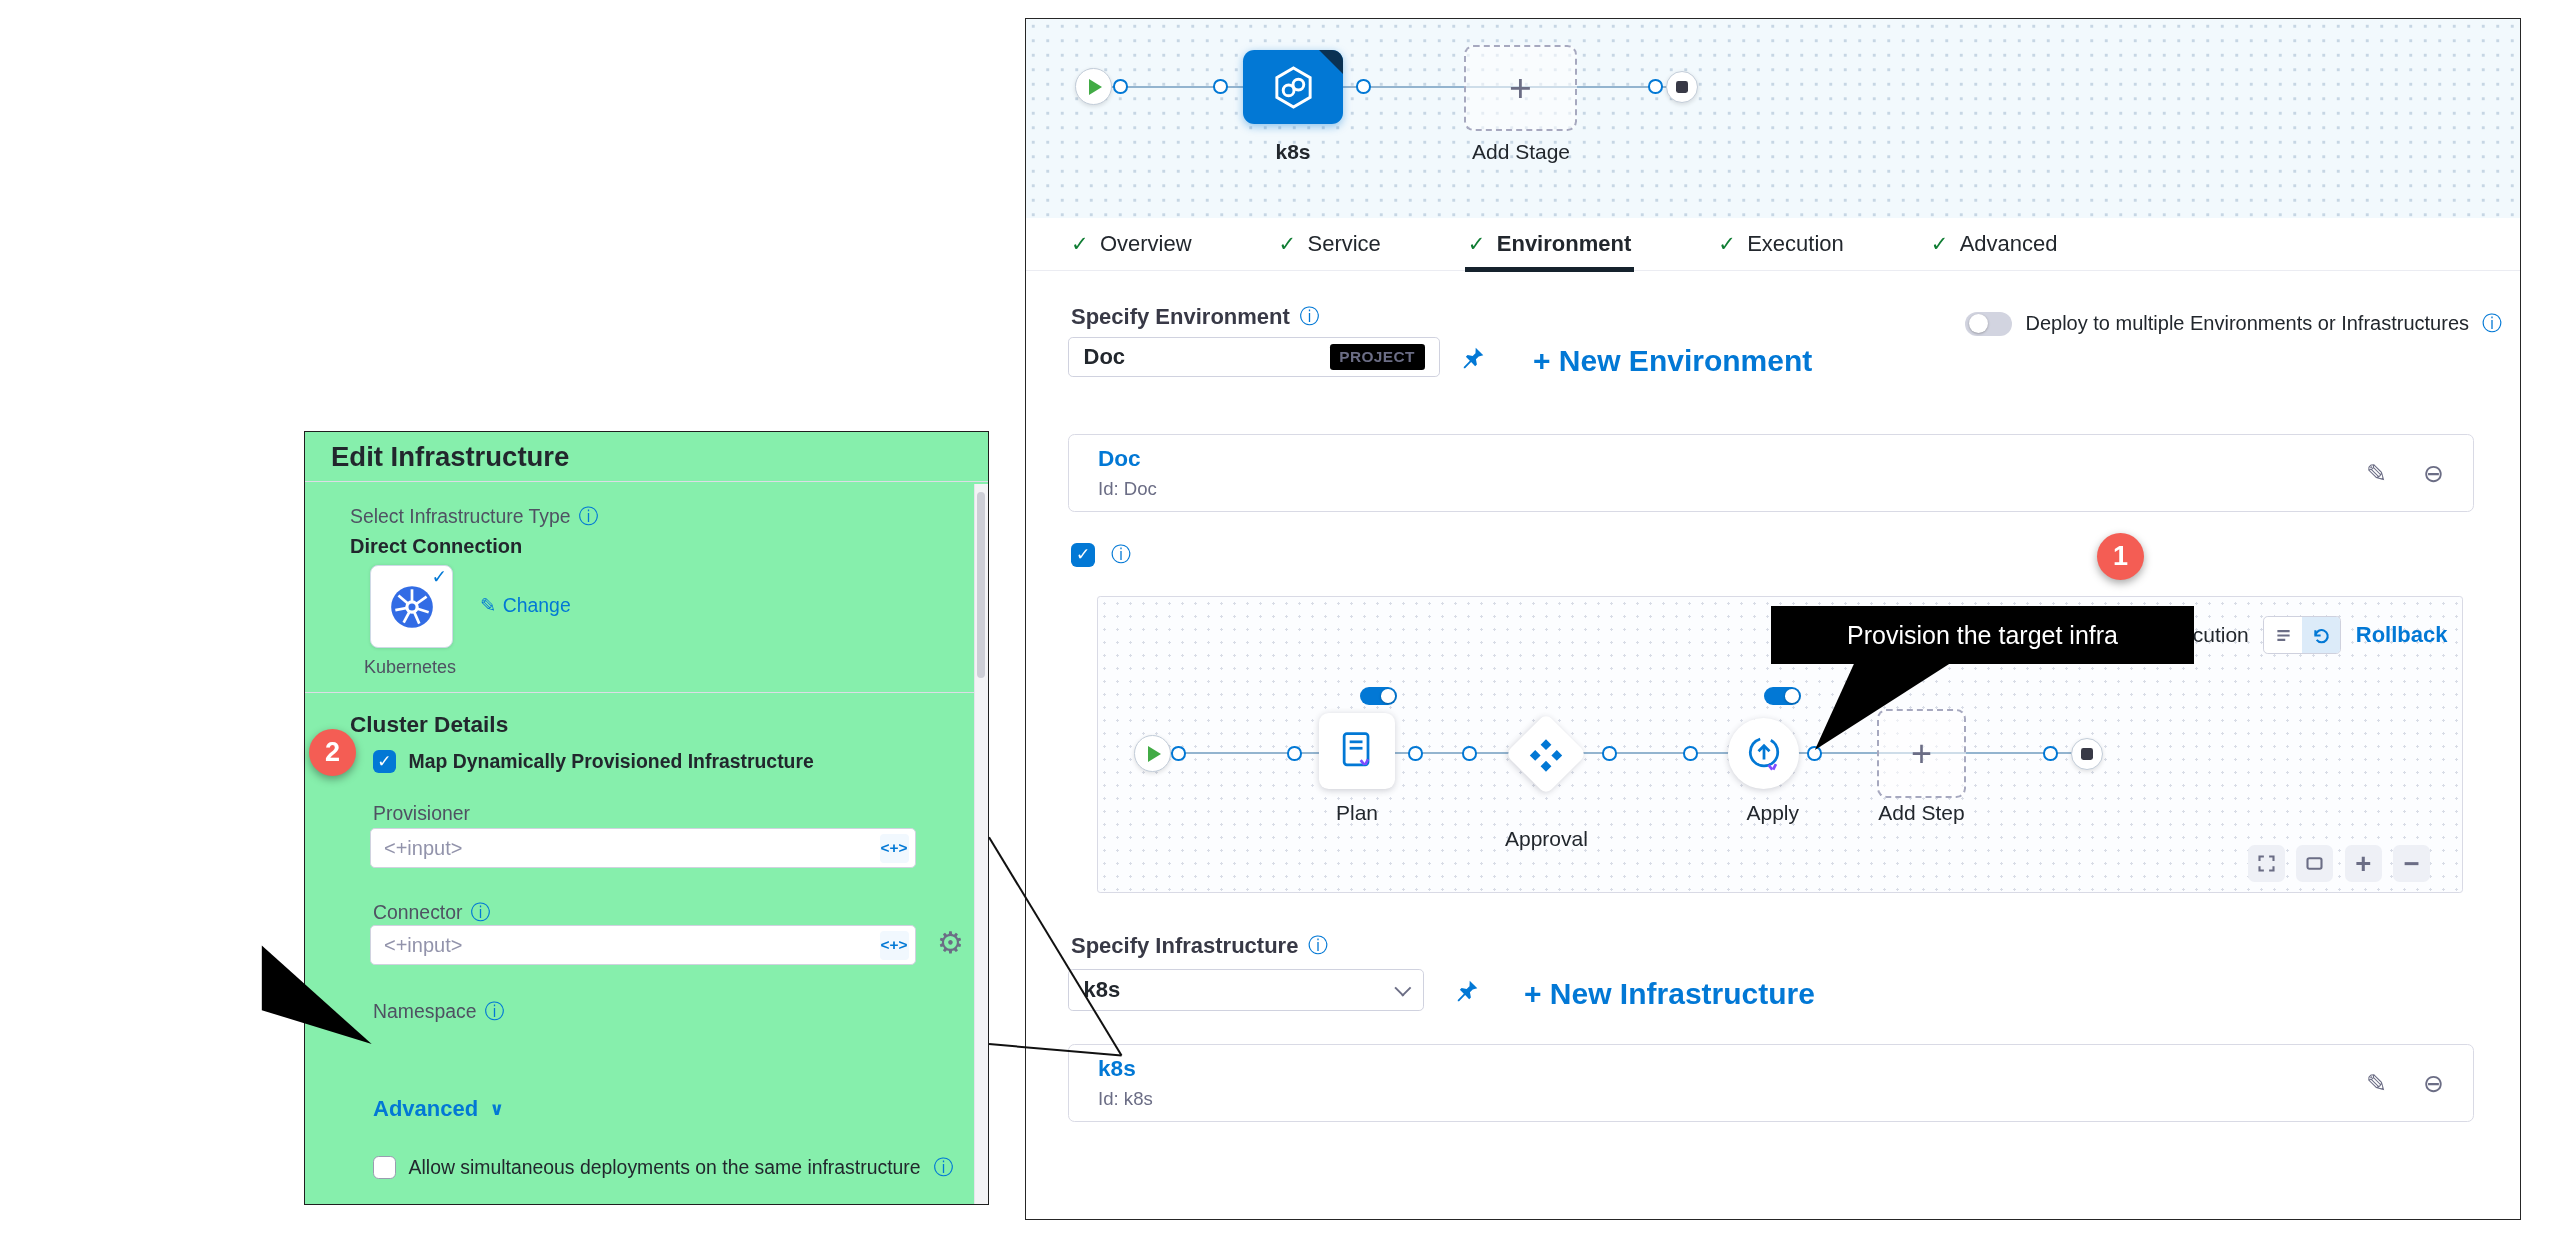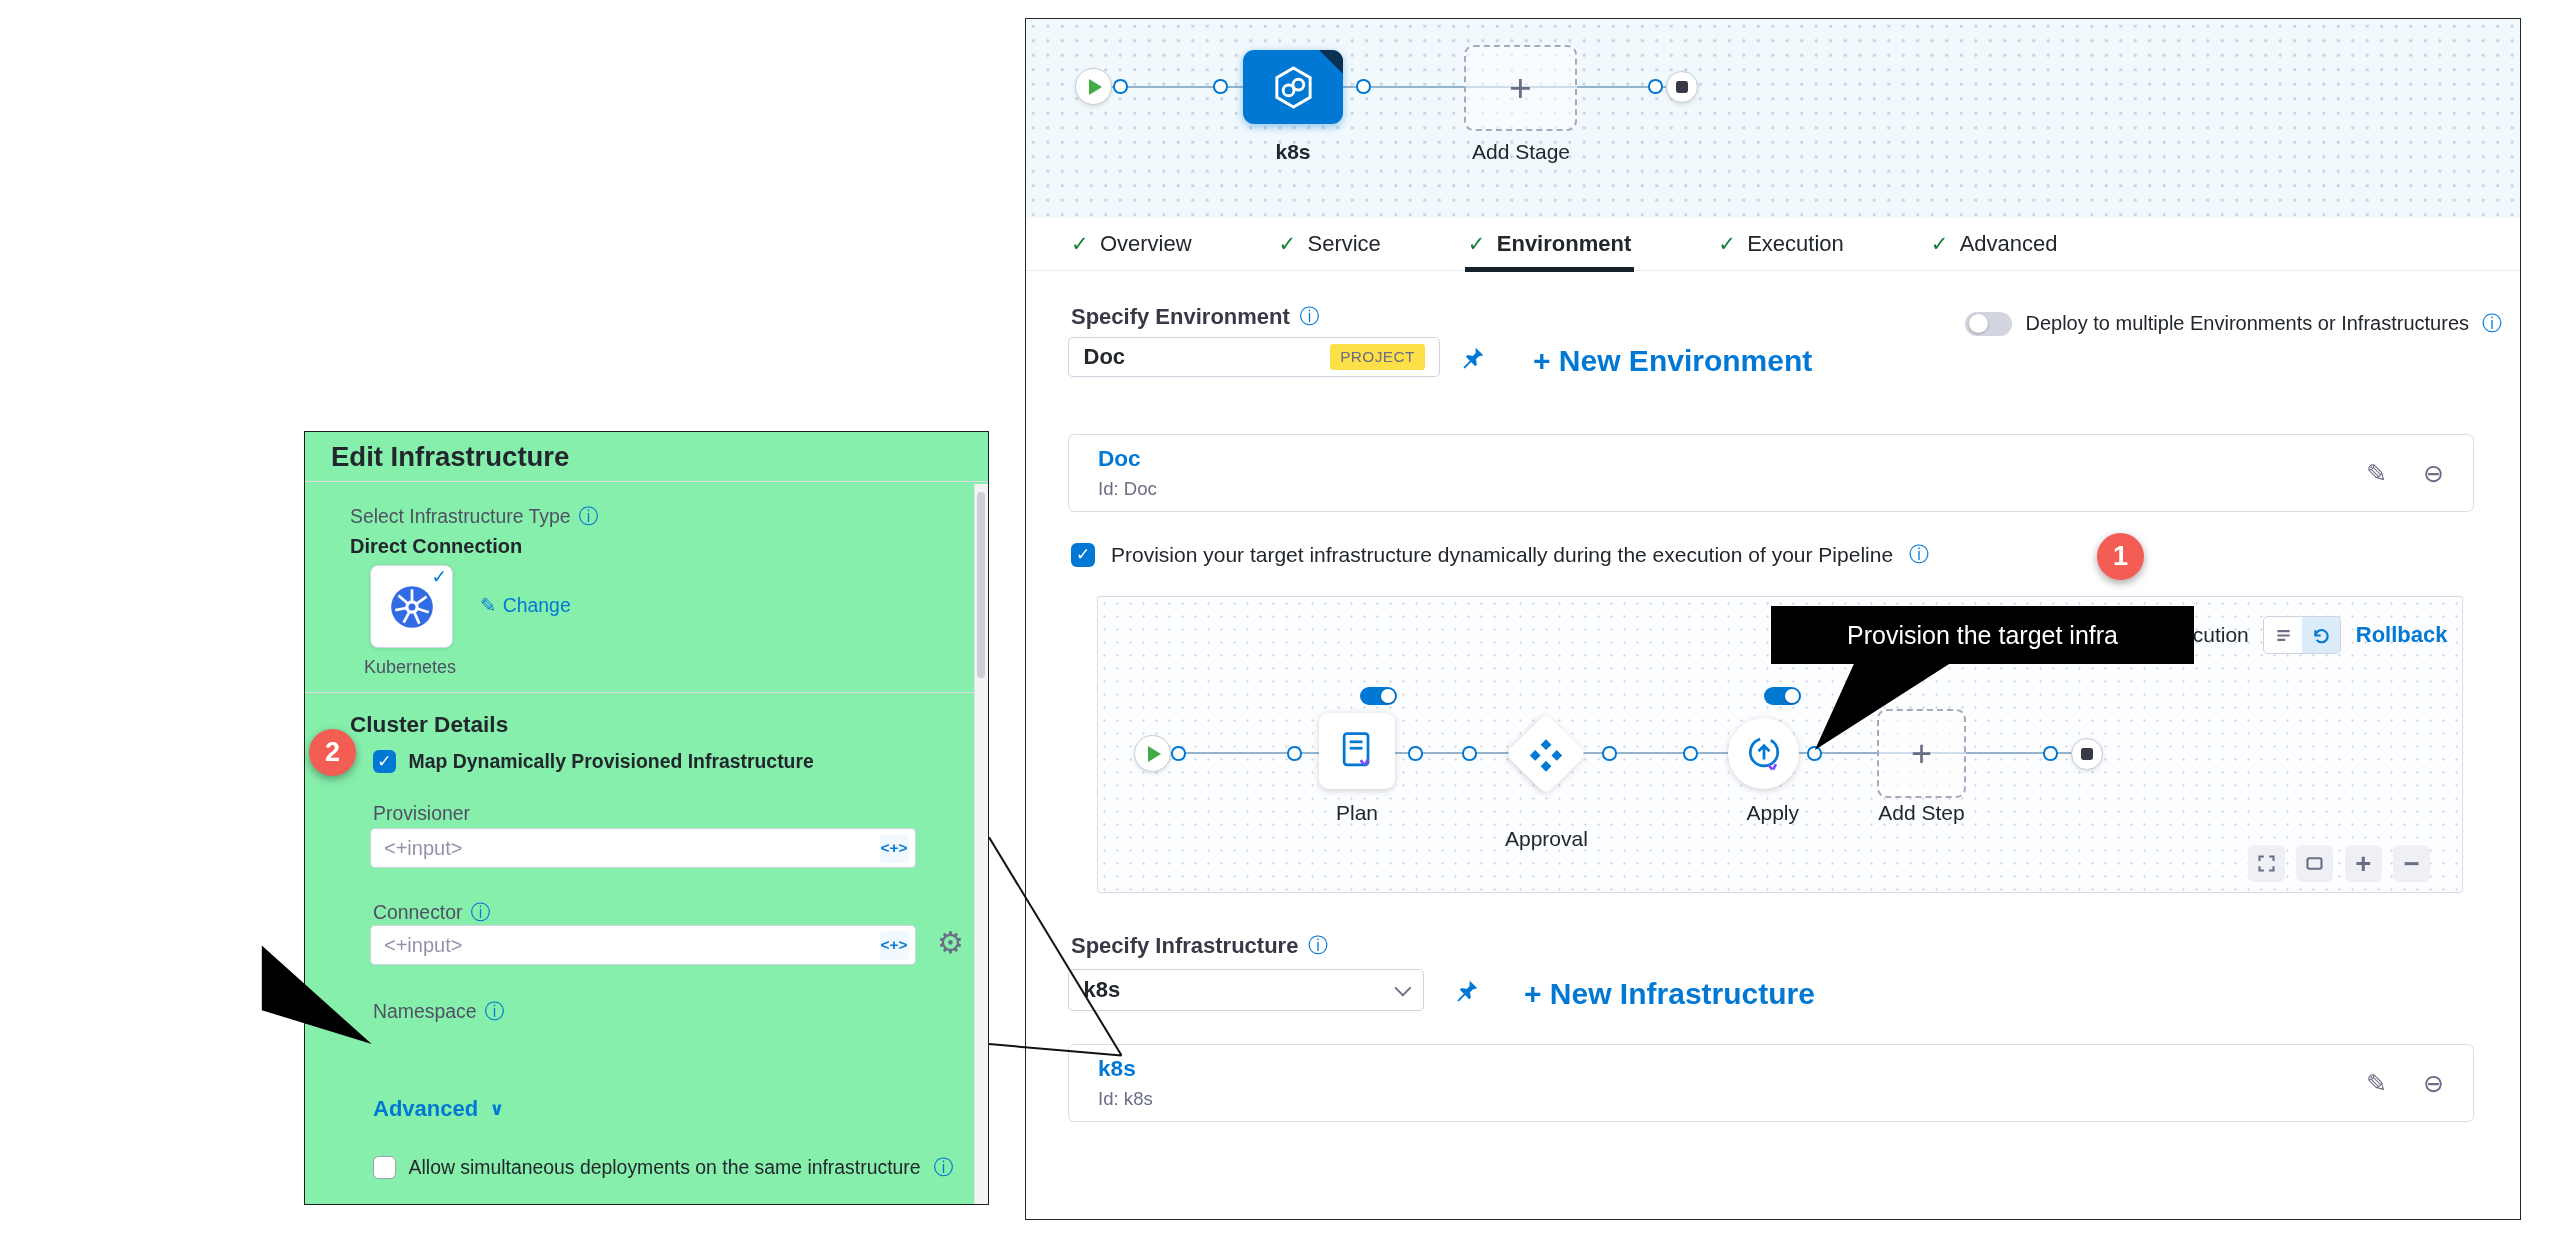--- a/index.html
+++ b/index.html
@@ -30,21 +30,21 @@
   .tabs{position:absolute;left:0;top:199px;width:100%;height:53px;display:flex;align-items:stretch;padding-left:45px;gap:87px;border-bottom:1.6px solid #ebecf2;box-sizing:border-box;}
   .tab{display:flex;align-items:center;gap:11.3px;font-size:22px;color:#22272d;position:relative;}
   .tab .tickk{color:#0f7d33;font-size:21px;font-weight:700;}
   .tab.active{font-weight:700;}
   .tab.active::after{content:"";position:absolute;left:-3.2px;right:-3.2px;bottom:-1.6px;height:4.8px;background:#15222d;}
 
   .sec-label{position:absolute;display:flex;align-items:center;gap:9.7px;font-size:22px;font-weight:600;color:#383946;}
   .info{color:#0278d5;font-size:20px;font-weight:400;}
 
   .tf-input{position:absolute;background:#fff;border:0.8px solid #d0d2df;border-radius:4.8px;box-sizing:border-box;display:flex;align-items:center;padding:0 14.5px;font-size:22px;color:#22272d;font-weight:600;}
-  .badge-scope{margin-left:auto;background:#fde047;color:#6b6d85;font-size:15.4px;font-weight:400;letter-spacing:0.4px;padding:4px 9.7px;border-radius:3.2px;}
+  .badge-scope{margin-left:auto;background:#000000;color:#6b6d85;font-size:15.4px;font-weight:700;letter-spacing:0.4px;padding:4px 9.7px;border-radius:3.2px;}
   .chev{width:9.7px;height:9.7px;border-right:2.4px solid #6b6d85;border-bottom:2.4px solid #6b6d85;transform:rotate(45deg);margin-left:auto;margin-bottom:4.8px;}
   .link{position:absolute;color:#0278d5;font-size:30px;font-weight:600;white-space:nowrap;}
   .pin-btn{position:absolute;width:37px;height:37px;display:flex;align-items:center;justify-content:center;}
 
   .toggle{width:47px;height:24px;border-radius:12px;background:#d2d4e0;position:relative;flex:none;}
   .toggle .knob{position:absolute;top:2.4px;left:3.2px;width:19.4px;height:19.4px;border-radius:50%;background:#fff;box-shadow:0 0.8px 2.4px rgba(0,0,0,.3);}
   .toggle.mini{position:absolute;width:37px;height:18px;background:#0278d5;border-radius:9px;}
   .toggle.mini .knob{width:13.7px;height:13.7px;top:2px;left:auto;right:2.4px;}
 
   .multi-row{position:absolute;display:flex;align-items:center;gap:13px;font-size:20px;color:#22272d;}
@@ -196,21 +196,20 @@
       <div class="ec-icons">
         <span>✎</span>
         <span>⊖</span>
       </div>
     </div>
 
     <div class="cb-row" style="left:45px;top:522px;">
       <span class="cb on">
           <span>✓</span>
         </span>
-      <span>Provision your target infrastructure dynamically during the execution of your Pipeline</span>
       <span class="info">ⓘ</span>
     </div>
 
     <div class="num-badge" style="left:1071px;top:514px;">1</div>
 
     <div class="prov-panel">
       <div class="exec-controls">
         <span class="exec-label">Execution</span>
         <div class="seg">
           <span class="sg left">

